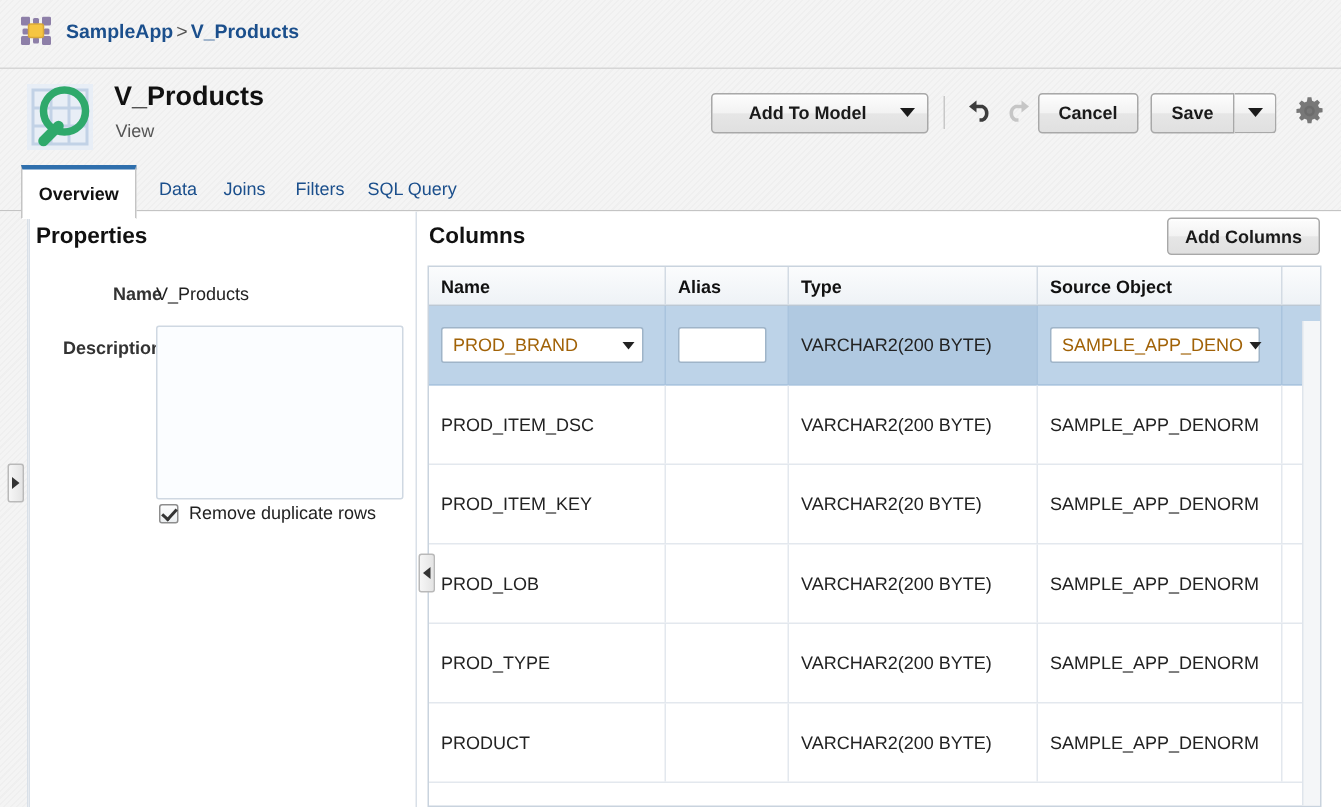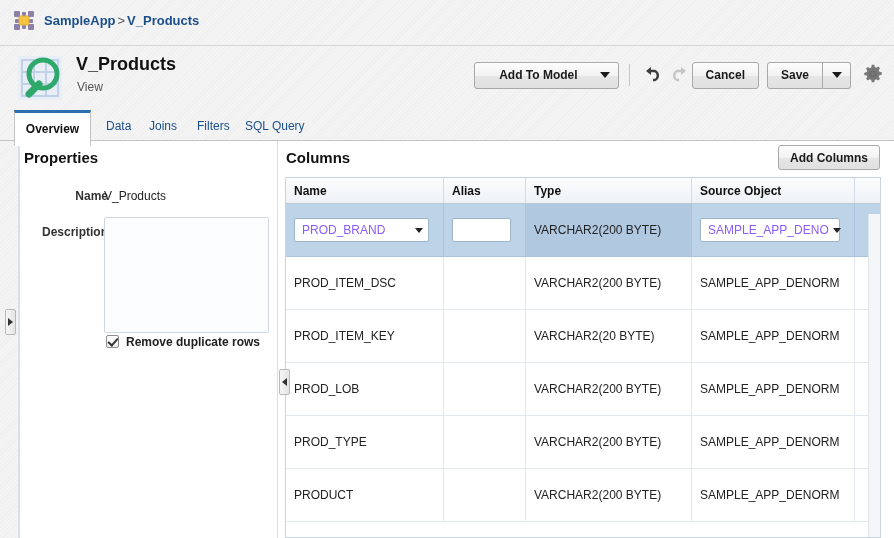--- a/index.html
+++ b/index.html
@@ -158,21 +158,21 @@
   #description-field {
     position: absolute; left: 84px; top: 76px; width: 165px; height: 116px;
     background: #fbfdff;
     border: 1px solid #cfd8e2;
     border-radius: 2px;
     resize: none; outline: none;
     font-family: "Liberation Sans", sans-serif; font-size: 12px; color: #222;
     padding: 3px;
   }
 
-  .cbrow { position: absolute; left: 86px; top: 194px; display: flex; align-items: flex-start; gap: 7px; font-weight: bold; }
+  .cbrow { position: absolute; left: 86px; top: 194px; display: flex; align-items: flex-end; gap: 7px; }
   .checkbox {
     width: 13px; height: 13px; border: 1px solid #8d8d8d;
     background: linear-gradient(to bottom,#fdfdfd,#eceff1);
     border-radius: 2px; position: relative; cursor: pointer;
   }
   .checkbox.checked:after {
     content: ""; position: absolute; left: 3px; top: 0px;
     width: 4px; height: 8px; border: solid #333;
     border-width: 0 2px 2px 0; transform: rotate(42deg);
   }
@@ -219,21 +219,21 @@
     overflow: hidden; white-space: nowrap;
   }
   .grid-row.selected { background: #bdd3e8; border-bottom: 1px solid #a9c4de; }
   .grid-row.selected .gc { border-right-color: #a9c4de; }
   .grid-row.selected .gc.c-type { background: #b0c9e1; }
 
   .cell-select {
     display: flex; align-items: center; justify-content: space-between;
     width: calc(100% - 14px); height: 24px;
     background: #ffffff; border: 1px solid #9fb4c8; border-radius: 2px;
-    padding: 0 5px 0 7px; font-size: 12px; color: #8b5cf6; cursor: pointer;
+    padding: 0 5px 0 7px; font-size: 12px; color: #a16207; cursor: pointer;
   }
   .cell-input {
     width: calc(100% - 14px); height: 24px;
     background: #ffffff; border: 1px solid #9fb4c8; border-radius: 2px;
     padding: 0 5px; font-size: 12px; color: #222;
     font-family: "Liberation Sans", sans-serif; outline: none;
   }
   .mini-caret {
     width: 0; height: 0;
     border-left: 4px solid transparent; border-right: 4px solid transparent;

